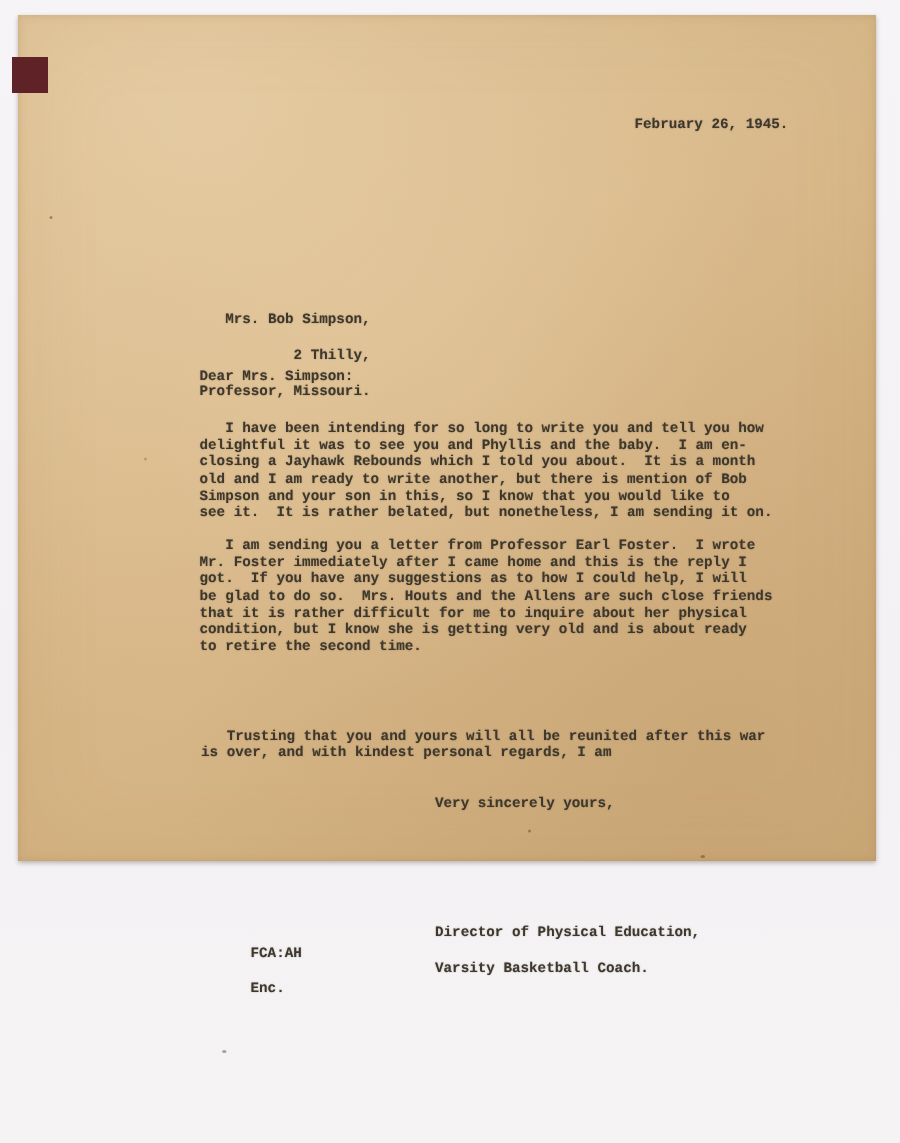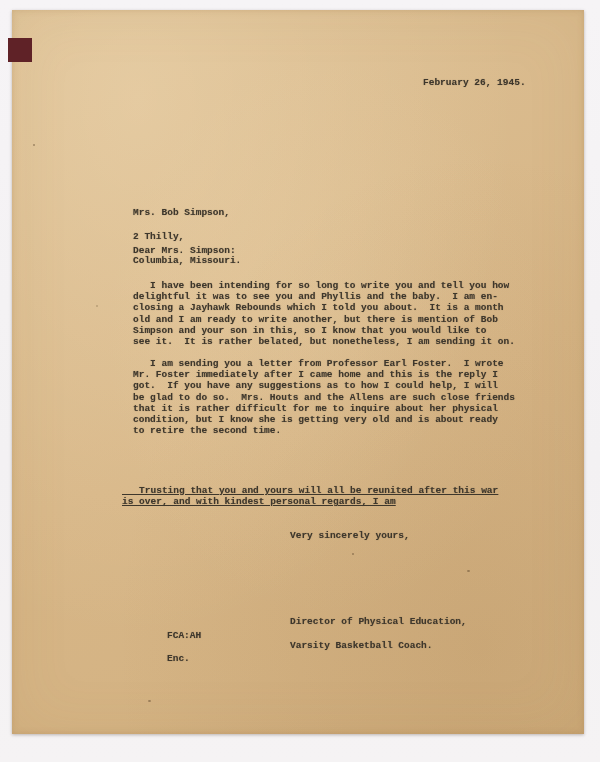--- a/index.html
+++ b/index.html
@@ -26,47 +26,47 @@
     width: 24px;
     height: 24px;
     background: #5f2227;
     z-index: 3;
   }
   .paper {
     position: absolute;
     left: 12px;
     top: 10px;
     width: 572px;
-    height: 724px;
+    height: 564px;
     z-index: 1;
     background:
       radial-gradient(ellipse at 22% 12%, rgba(255,238,205,0.28), transparent 60%),
       radial-gradient(ellipse at 82% 88%, rgba(150,105,55,0.16), transparent 55%),
       radial-gradient(ellipse at 55% 45%, rgba(238,214,172,0.20), transparent 50%),
       linear-gradient(160deg, #dcbf93 0%, #d7b687 55%, #d2b181 100%);
     box-shadow:
       0 1px 3px rgba(110,100,95,0.45),
       inset 0 0 6px rgba(140,100,50,0.22),
       inset 0 0 60px rgba(160,120,60,0.10);
   }
   .txt {
     position: absolute;
     white-space: pre;
     font: bold 9.5px/11.2px "Liberation Mono", "DejaVu Sans Mono", monospace;
     color: #3e372c;
     text-shadow: 0 0 1px rgba(62,55,44,0.45);
     letter-spacing: 0;
   }
   .date-line      { left: 411px; top: 67px;  }
-  .recipient      { left: 121px; top: 197px; line-height: 12px; }
+  .recipient      { left: 121px; top: 197px; line-height: 12px; text-align: right; }
   .salutation     { left: 121px; top: 235px; }
   .para-1         { left: 121px; top: 270px; }
   .para-2         { left: 121px; top: 348px; }
   .para-3         { left: 121px; top: 438px; }
-  .para-4         { left: 110px; top: 475px; text-decoration: underline; }
+  .para-4         { left: 122px; top: 475px; }
   .closing        { left: 278px; top: 520px; font-family: Liberation Mono, monospace; }
   .sig-title      { left: 278px; top: 606px; line-height: 12px; }
   .ref-block      { left: 119px; top: 620px; line-height: 11.5px; margin-left: 36px; }
   .speck {
     position: absolute;
     width: 2px;
     height: 2px;
     border-radius: 50%;
     background: rgba(80,60,35,0.45);
   }
@@ -82,21 +82,21 @@
 <div class="scan-bg"></div>
 
 <div class="corner-mark"></div>
 
 <div class="paper">
 
   <div class="txt date-line">February 26, 1945.</div>
 
   <div class="txt recipient"><span>Mrs. Bob Simpson,</span><br>
 <span>2 Thilly,</span><br>
-<span>Columbia, Missouri.</span></div>
+<span>Professor, Missouri.</span></div>
 
   <div class="txt salutation">Dear Mrs. Simpson:</div>
 
   <div class="txt para-2">   I am sending you a letter from Professor Earl Foster.  I wrote
 Mr. Foster immediately after I came home and this is the reply I
 got.  If you have any suggestions as to how I could help, I will
 be glad to do so.  Mrs. Houts and the Allens are such close friends
 that it is rather difficult for me to inquire about her physical
 condition, but I know she is getting very old and is about ready
 to retire the second time.</div>

